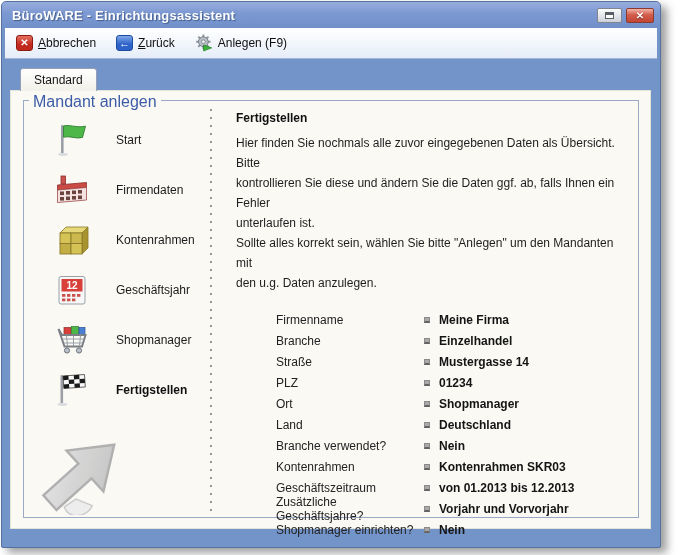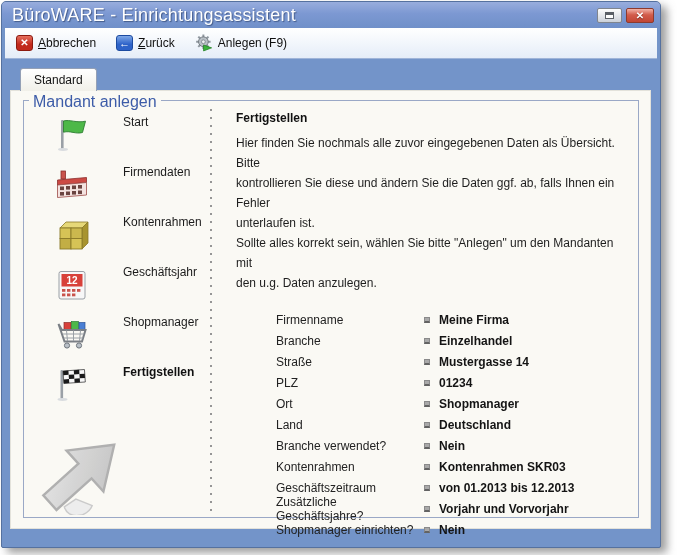--- a/index.html
+++ b/index.html
@@ -13,21 +13,21 @@
     border-radius:5px 5px 2px 2px;
     box-shadow:6px 5px 9px rgba(95,95,95,.6);
   }
 
   
   .titlebar {
     height:26px; display:flex; align-items:center;
     background:linear-gradient(#98ADDD, #7C98D2 45%, #7090C9);
     border-radius:4px 4px 0 0; padding:0 6px 0 10px;
   }
-  .title { flex:1; color:#fff; font-weight:normal; font-size:18px; text-shadow:1px 1px 1px rgba(40,60,100,.65); letter-spacing:.2px; }
+  .title { flex:1; color:#fff; font-weight:bold; font-size:13px; text-shadow:1px 1px 1px rgba(40,60,100,.65); letter-spacing:.2px; }
   .win-buttons { display:flex; gap:4px; }
   .btn-restore {
     width:25px; height:15px; border:1px solid #80858E; border-radius:2px;
     background:linear-gradient(#FDFDFD,#CCD1D9); display:flex; align-items:center; justify-content:center; cursor:pointer;
   }
   .restore-glyph { width:9px; height:7px; border:1px solid #5A5F66; border-top:3px solid #5A5F66; background:#fdfdfd; }
   .btn-close {
     width:28px; height:15px; border:1px solid #8D3A2E; border-radius:2px;
     background:linear-gradient(#F2B3A7,#D25C4B 45%,#C24634);
     color:#fff; font-weight:bold; font-size:10px; line-height:13px; text-align:center; cursor:pointer;
@@ -68,21 +68,21 @@
     background:#FAF9F4; border:1px solid #E3E2DB;
   }
   .groupbox { position:absolute; left:12px; top:9px; right:11px; bottom:10px; border:1px solid #9AA8C6; }
   .gb-label {
     position:absolute; top:-8px; left:5px; background:#FAF9F4; padding:0 4px;
     color:#3D5CA8; font-size:16px;
   }
 
   
   .sidebar { position:absolute; left:10px; top:14px; width:170px; }
-  .step { height:50px; display:flex; gap:31px; padding-left:18px; cursor:pointer; }
+  .step { height:50px; display:flex; align-items:center; gap:24px; padding-left:18px; cursor:pointer; }
   .step-icon { width:40px; height:40px; flex:0 0 40px; }
   .step-icon svg { width:100%; height:100%; }
   .step-label { font-size:12px; color:#1b1b1b; }
   .step.current .step-label { font-weight:bold; color:#111; }
   .big-arrow { position:absolute; left:2px; top:316px; width:118px; height:94px; opacity:.95; }
 
   .separator {
     position:absolute; left:186px; top:8px; bottom:6px; width:2px;
     background:repeating-linear-gradient(to bottom,#969696 0 2px, transparent 2px 8px);
   }

